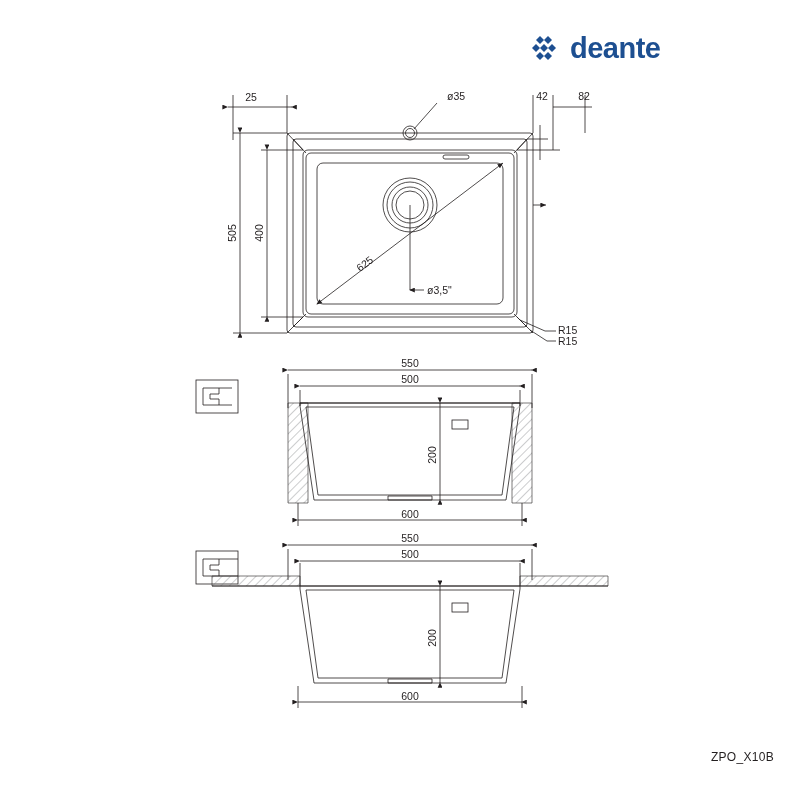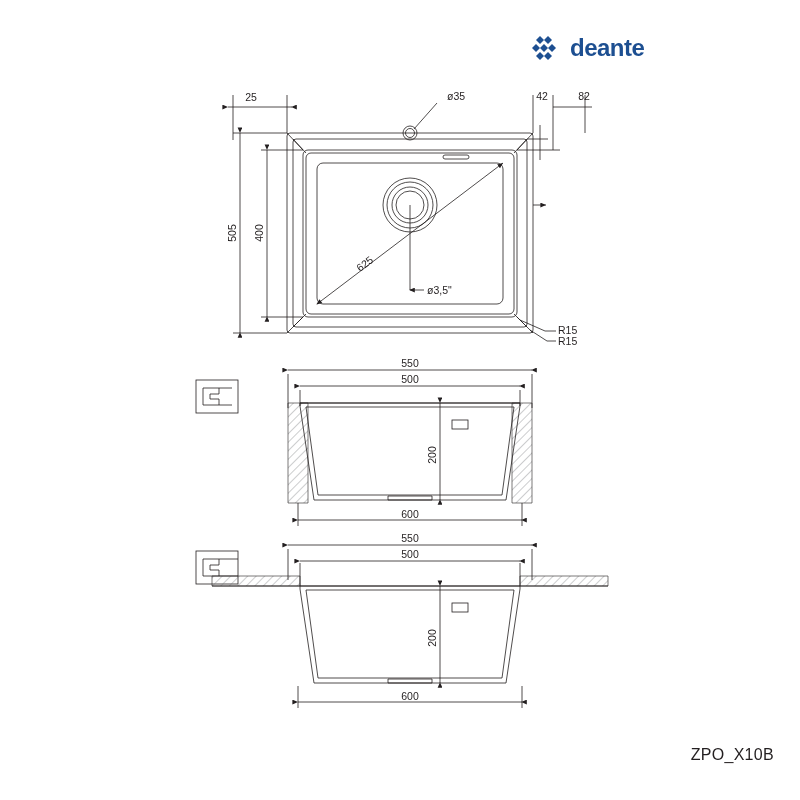--- a/index.html
+++ b/index.html
@@ -10,26 +10,26 @@
     position:relative;
     overflow:hidden;
   }
   #sheet{position:absolute;left:0;top:0;width:800px;height:800px;}
   .brand{
     position:absolute;left:532px;top:28px;width:150px;height:40px;
     display:flex;align-items:center;gap:8px;
   }
   .brand-mark{width:30px;height:26px;}
   .brand-name{
-    font-size:24px;font-weight:bold;color:#1d4f91;letter-spacing:-0.5px;
+    font-size:29px;font-weight:bold;color:#1d4f91;letter-spacing:-0.5px;
     font-family:"Liberation Sans", sans-serif;line-height:1;
   }
   .code{
     position:absolute;right:26px;bottom:36px;
-    font-size:16px;color:#231f20;letter-spacing:0.3px;
+    font-size:12px;color:#231f20;letter-spacing:0.3px;
   }
   svg text{font-family:"Liberation Sans", sans-serif;fill:#231f20;}
 </style>
 </head>
 <body>
 
 <div class="brand">
   <svg class="brand-mark" viewBox="0 0 30 26">
     <g fill="#1d4f91">
       <polygon points="8,1 12,5 8,9 4,5"></polygon>

